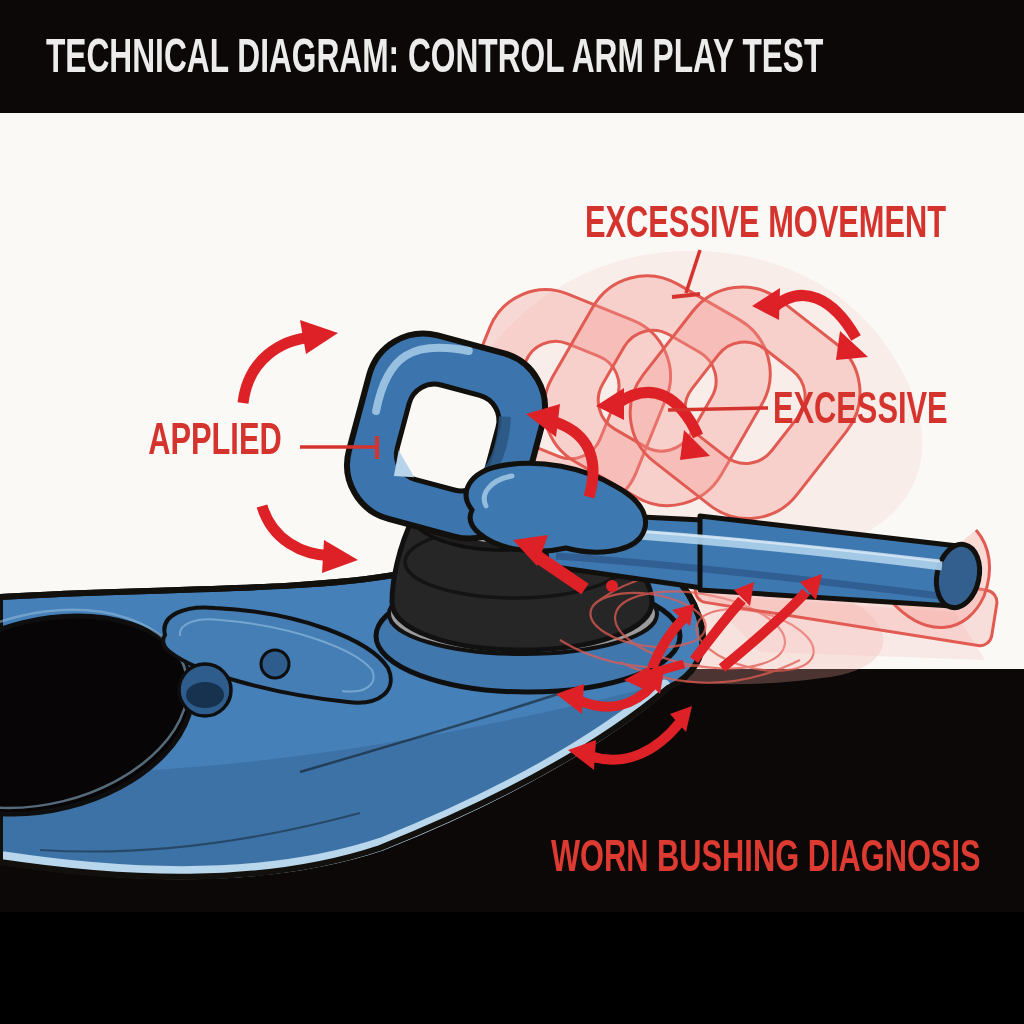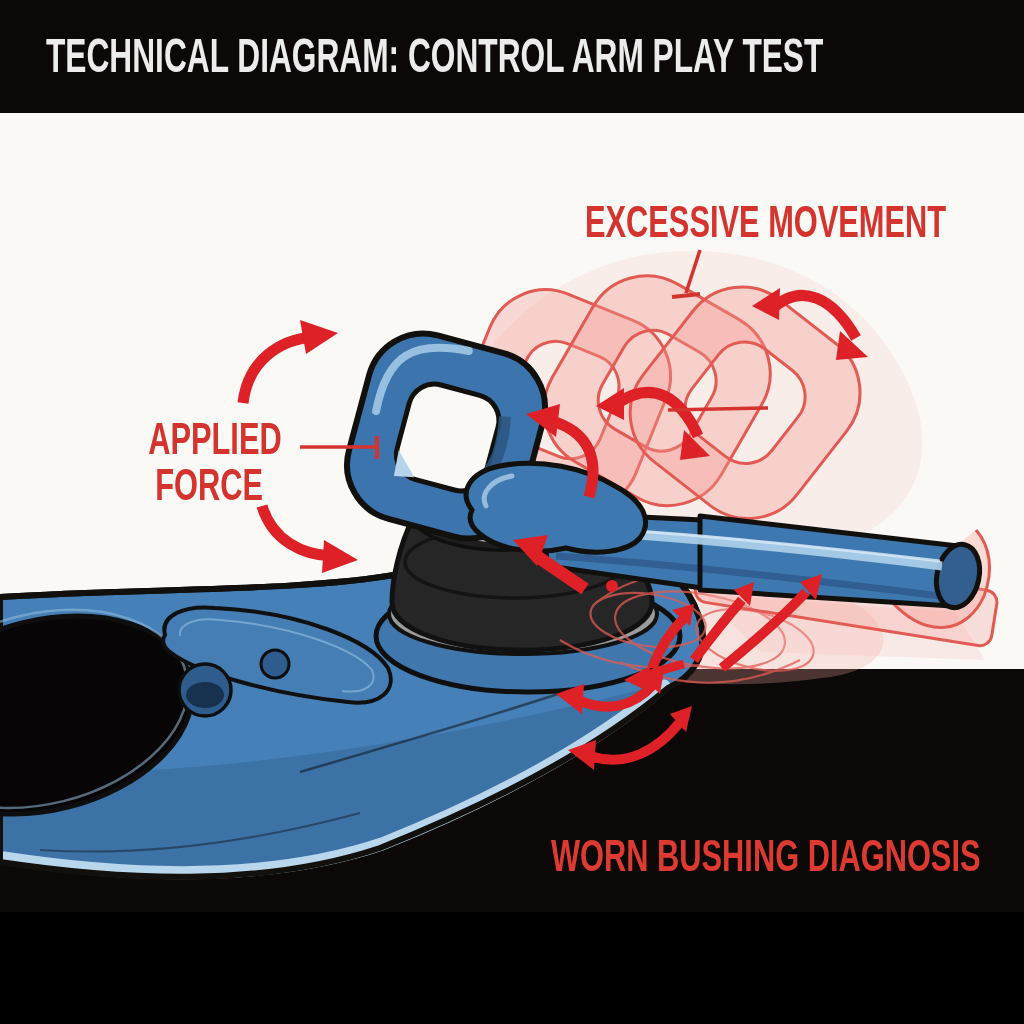--- a/index.html
+++ b/index.html
@@ -223,23 +223,25 @@
   </svg>
 
   <div class="title">
     <span class="cond">TECHNICAL DIAGRAM: CONTROL ARM PLAY TEST</span>
   </div>
 
   <div class="label" style="left:585px;top:200px;">
     <span class="cond">EXCESSIVE MOVEMENT</span>
   </div>
 
+  <div class="label" style="left:773px;top:386px;">
+    <span class="cond">EXCESSIVE</span>
+  </div>
 
   <div class="af">
     <div><span class="cond-right">APPLIED</span></div>
-    <div><span class="cond-right">FORCE</span></div>
   </div>
 
   <div class="label" style="left:551px;top:834px;color:#dd3a31;">
     <span class="cond">WORN BUSHING DIAGNOSIS</span>
   </div>
 
 </div>
 
 </body></html>

